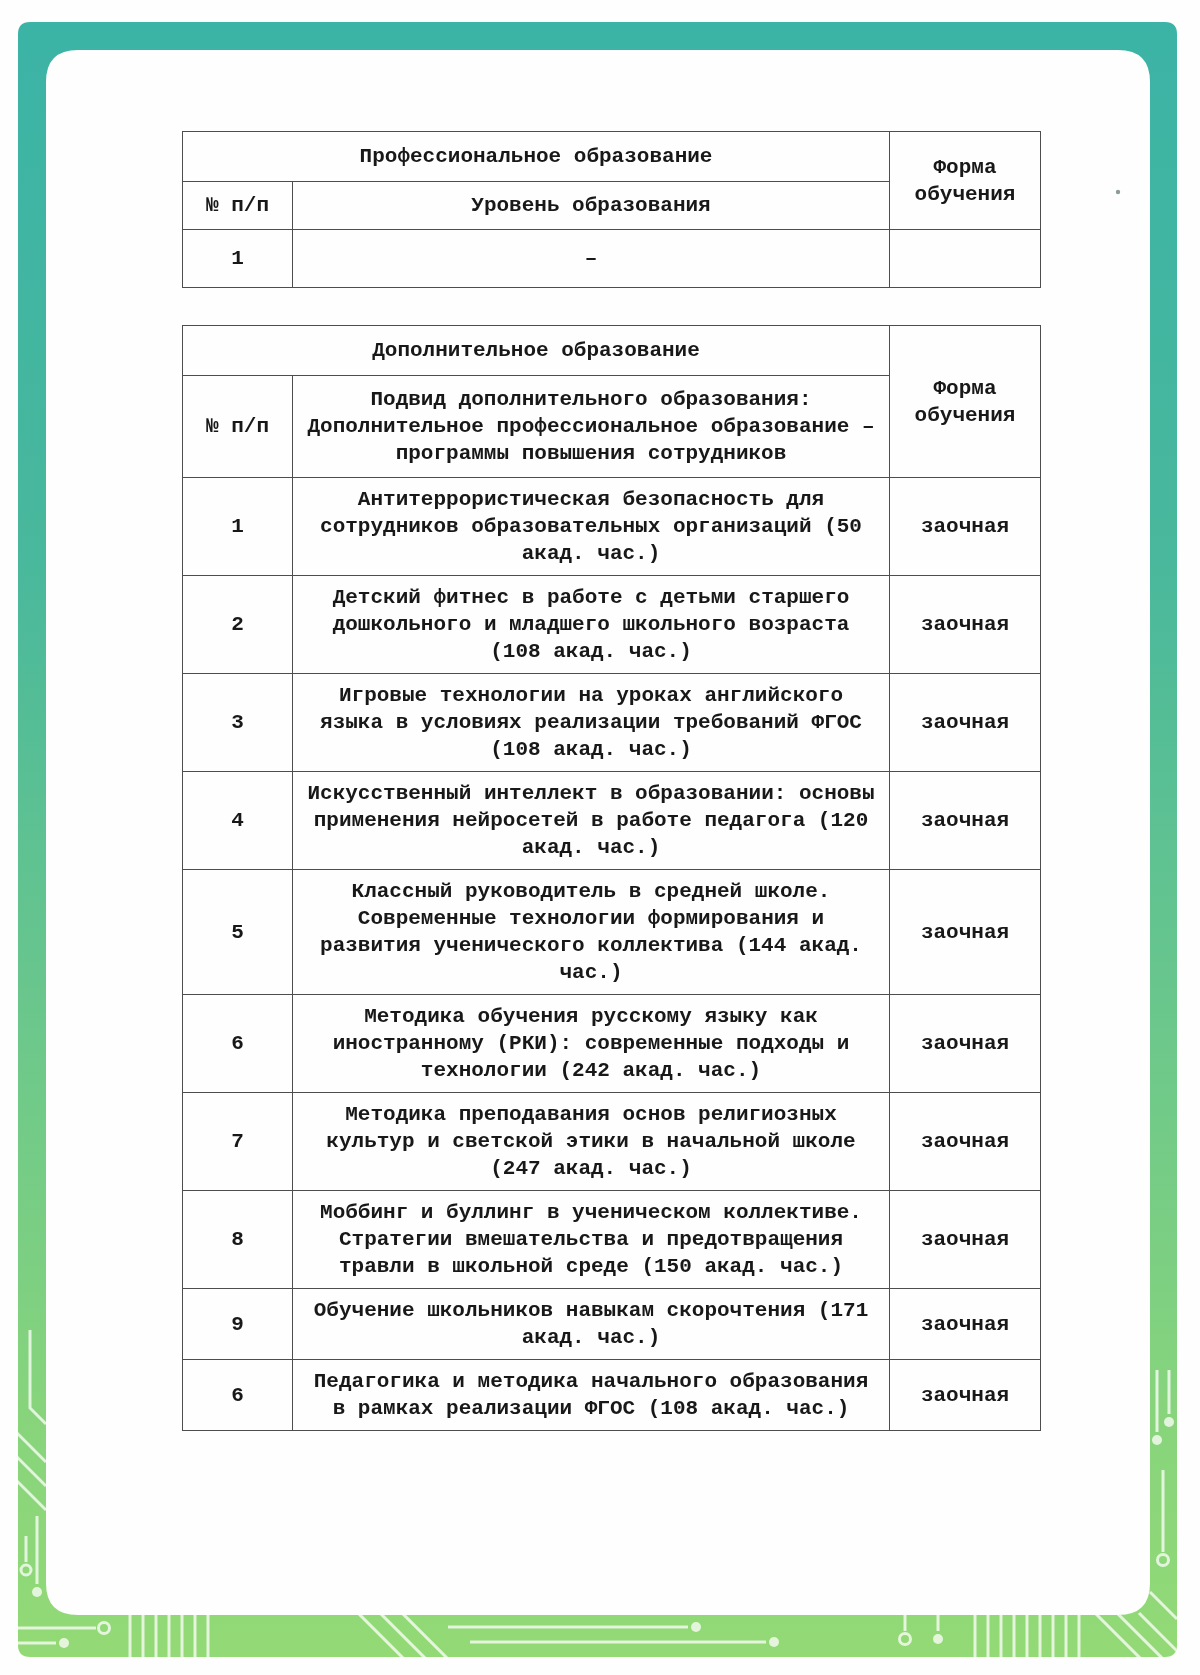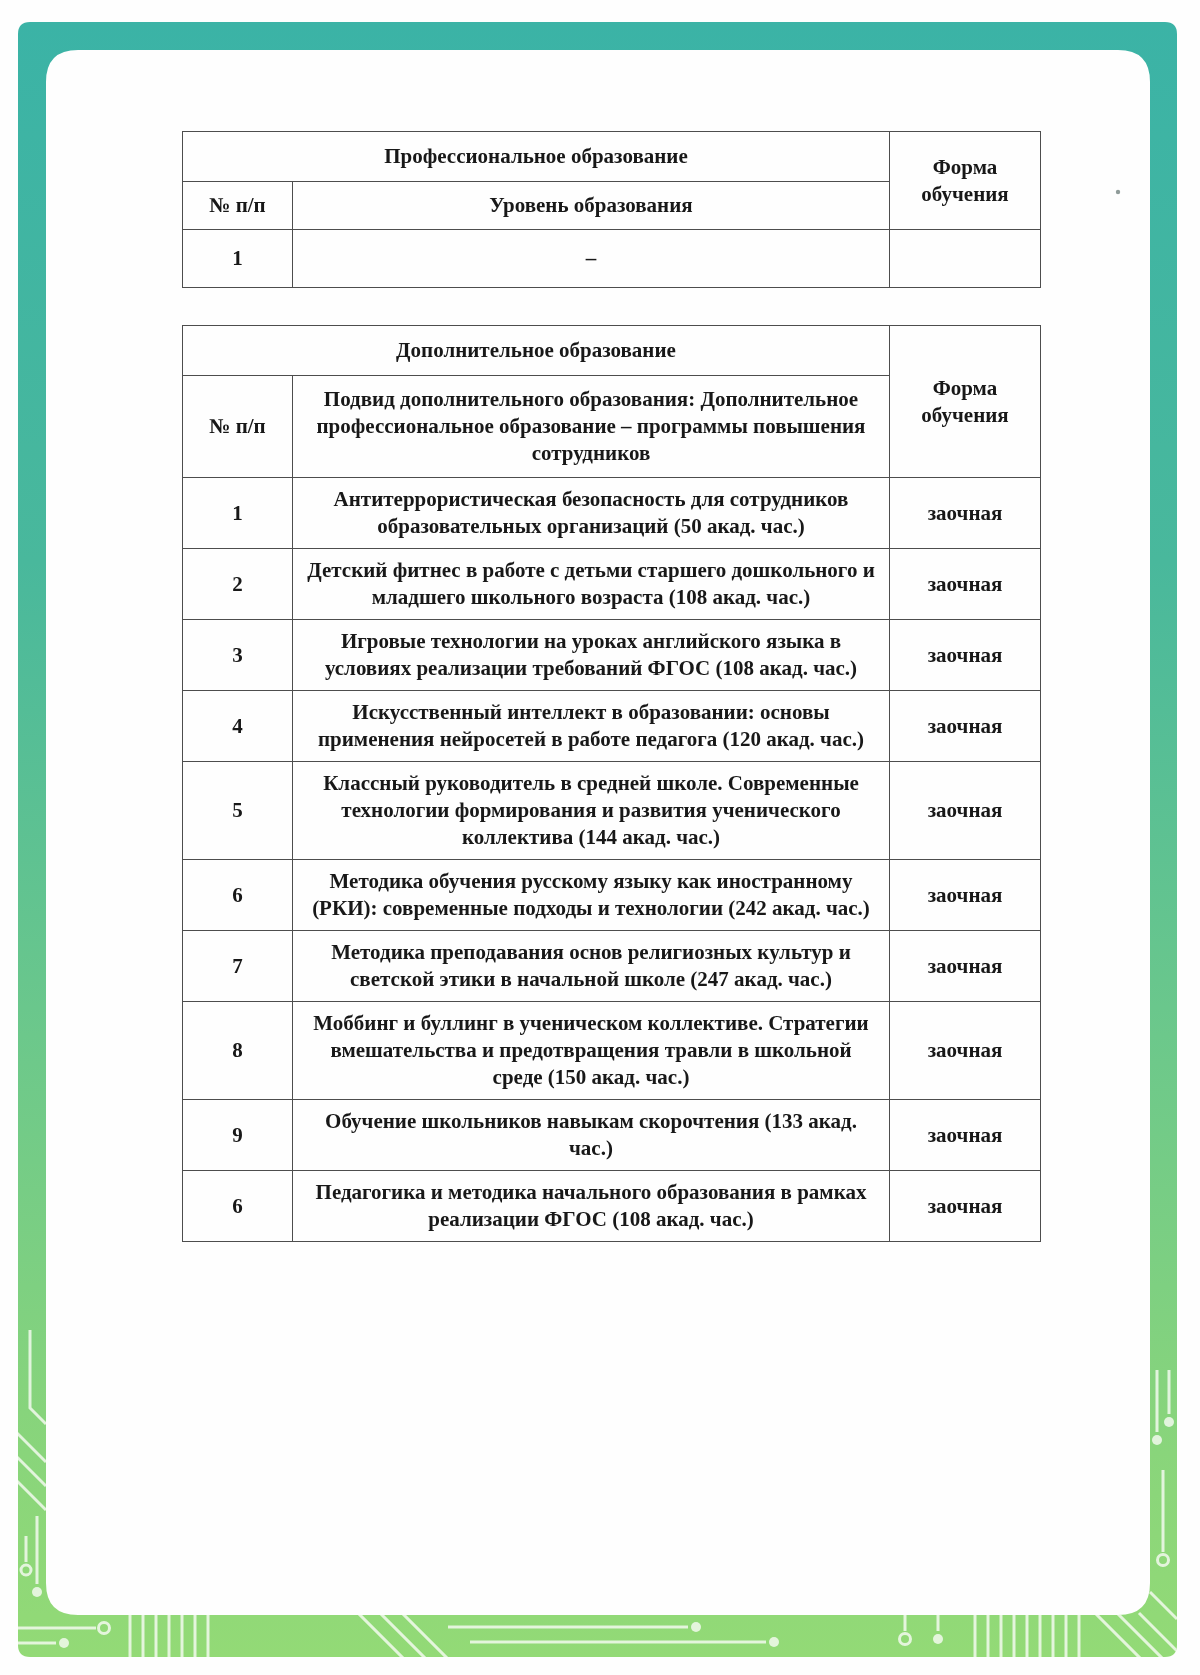--- a/index.html
+++ b/index.html
@@ -1,21 +1,21 @@
 <!DOCTYPE html>
 <html><head>
 <meta charset="utf-8">
 <style>
   html, body { margin: 0; padding: 0; background: #ffffff; }
   .page {
     position: relative;
     width: 1200px;
     height: 1675px;
     background: #fefefe;
-    font-family: Liberation Serif, serif;
+    font-family: Liberation Mono, monospace;
     overflow: hidden;
   }
   .frame-svg {
     position: absolute;
     left: 0; top: 0;
     width: 1200px; height: 1675px;
     pointer-events: none;
   }
   .content {
     position: absolute;
@@ -191,21 +191,21 @@
           <td>Методика преподавания основ религиозных культур и светской этики в начальной школе (247 акад. час.)</td>
           <td>заочная</td>
         </tr>
         <tr>
           <td>8</td>
           <td>Моббинг и буллинг в ученическом коллективе. Стратегии вмешательства и предотвращения травли в школьной среде (150 акад. час.)</td>
           <td>заочная</td>
         </tr>
         <tr>
           <td>9</td>
-          <td>Обучение школьников навыкам скорочтения (133 акад. час.)</td>
+          <td>Обучение школьников навыкам скорочтения (171 акад. час.)</td>
           <td>заочная</td>
         </tr>
         <tr>
           <td>6</td>
           <td>Педагогика и методика начального образования в рамках реализации ФГОС (108 акад. час.)</td>
           <td>заочная</td>
         </tr>
       </tbody>
     </table>
 

